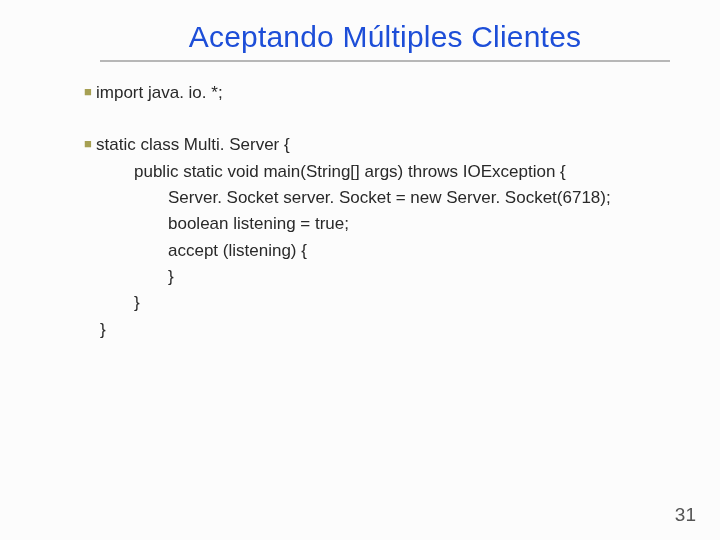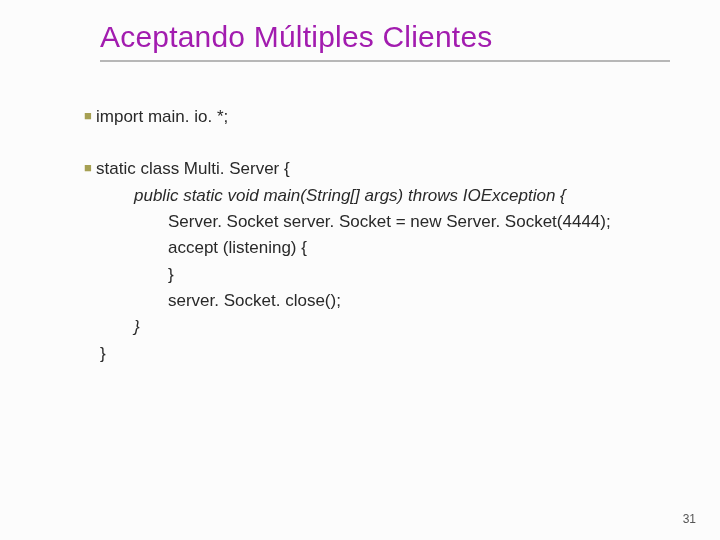--- a/index.html
+++ b/index.html
@@ -14,67 +14,68 @@
   }
   .slide {
     width: 720px;
     height: 540px;
     padding: 20px 50px 10px 100px;
     box-sizing: border-box;
     position: relative;
   }
   .title {
     font-size: 30px;
-    color: #a21caf;
+    color: #1d4ed8;
     padding-bottom: 6px;
     border-bottom: 2px solid #b7b7b7;
-    margin-bottom: 42px;
+    margin-bottom: 18px;
     font-weight: 400;
     letter-spacing: 0.2px;
+    text-align: center;
   }
   .code-block {
     font-size: 17px;
     line-height: 1.55;
     color: #292929;
   }
   .accent {
     color: #a6a053;
     font-size: 13px;
     display: inline-block;
     width: 12px;
     margin-left: -16px;
     vertical-align: 2px;
   }
-  .indent1 { padding-left: 34px; font-style: italic; }
+  .indent1 { padding-left: 34px; }
   .indent2 { padding-left: 68px; }
   .indent3 { padding-left: 120px; }
   .spacer { height: 26px; }
   .pagenum {
     position: absolute;
     right: 24px;
     bottom: 14px;
-    font-size: 12px;
+    font-size: 19px;
     color: #555;
   }
 </style>
 </head>
 <body>
 
 <div class="slide">
   <div class="title">Aceptando Múltiples Clientes</div>
 
   <div class="code-block">
-    <div><span class="accent">■</span><span>import main. io. *;</span></div>
+    <div><span class="accent">■</span><span>import java. io. *;</span></div>
 
     <div class="spacer"></div>
 
     <div><span class="accent">■</span><span>static class Multi. Server {</span></div>
     <div class="indent1"><span>public static void main(String[] args) throws IOException {</span></div>
-    <div class="indent2"><span>Server. Socket server. Socket = new Server. Socket(4444);</span></div>
+    <div class="indent2"><span>Server. Socket server. Socket = new Server. Socket(6718);</span></div>
+    <div class="indent2"><span>boolean listening = true;</span></div>
     <div class="indent2"><span>accept (listening) {</span></div>
     <div class="indent2"><span>}</span></div>
-    <div class="indent2"><span>server. Socket. close();</span></div>
     <div class="indent1"><span>}</span></div>
     <div><span>}</span></div>
   </div>
 
   <div class="pagenum">31</div>
 </div>
 
 </body></html>

